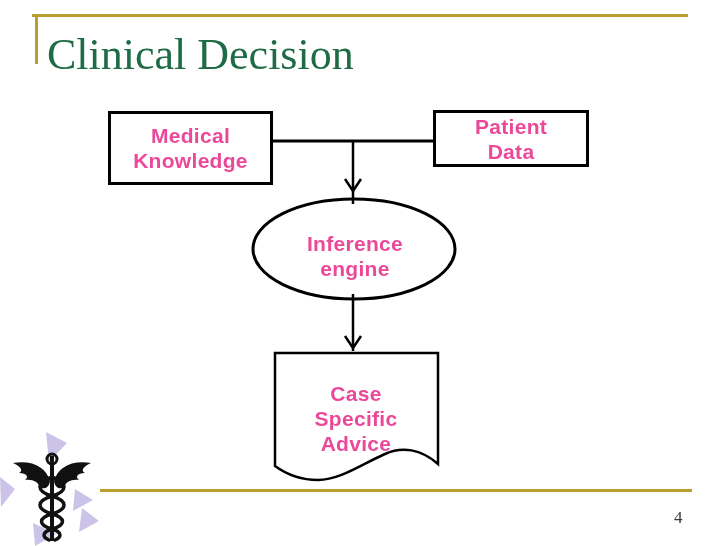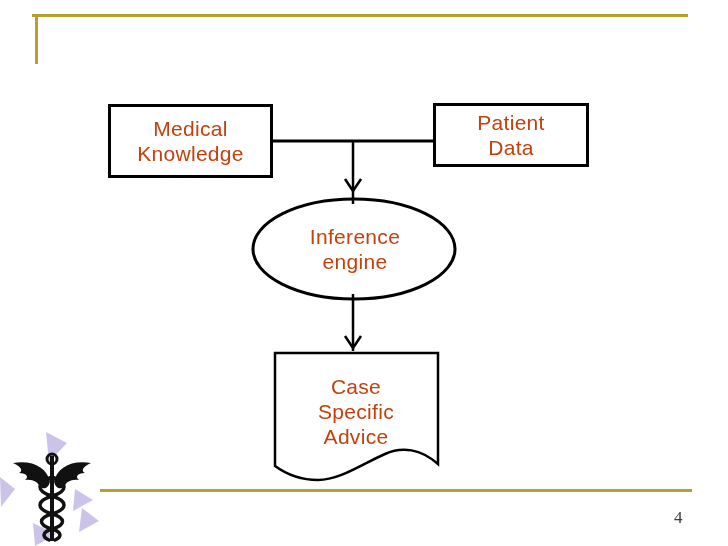--- a/index.html
+++ b/index.html
@@ -15,43 +15,44 @@
   .title {
     position:absolute; left:47px; top:33px; margin:0;
     font-family:"Liberation Serif", serif; font-weight:400;
     font-size:44px; line-height:44px; color:#1E6B45;
   }
 
   .diagram-svg { position:absolute; left:0; top:0; z-index:1; }
 
   .node {
     position:absolute; z-index:2; display:flex; align-items:center; justify-content:center;
-    text-align:center; font-weight:normal; color:#c2410c;
-    font-size:21px; line-height:25px; letter-spacing:0.3px; white-space:pre-line;
+    text-align:center; font-weight:bold; color:#ec4899;
+    font-size:21px; line-height:25px; letter-spacing:0.3px; white-space:pre-line;margin-top:7px;
   }
   .rect-node { border:3px solid #000; background:#fff; box-sizing:border-box; }
   .node-medical   { left:108px; top:104px; width:165px; height:74px; }
-  .node-patient   { left:433px; top:103px; width:156px; height:64px; }
+  .node-patient   { left:433px; top:103px; width:156px; height:57px; }
   .label-inference { left:254px; top:199px; width:202px; height:100px; }
   .label-advice    { left:276px; top:363px; width:160px; height:96px; }
 
   .page-number {
     position:absolute; left:674px; top:508px; z-index:2;
     font-family:"Liberation Serif", serif; font-size:17px; color:#3a3a3a;
   }
 </style>
 </head>
 <body>
 
 <div class="slide">
 
   <div class="accent accent-top"></div>
   <div class="accent accent-left"></div>
   <div class="accent accent-bottom"></div>
 
+  <h1 class="title">Clinical Decision</h1>
 
   <svg class="diagram-svg" width="728" height="546" viewBox="0 0 728 546">
 
     <ellipse cx="354" cy="249" rx="101" ry="50" fill="#ffffff" stroke="#000000" stroke-width="3"></ellipse>
 
     <path d="M275,353 L438,353 L438,464
              C421,449 402,446 385,454
              C362,464 340,480 318,480
              C302,480 286,474 275,466 Z" fill="#ffffff" stroke="#000000" stroke-width="2.5"></path>
 

